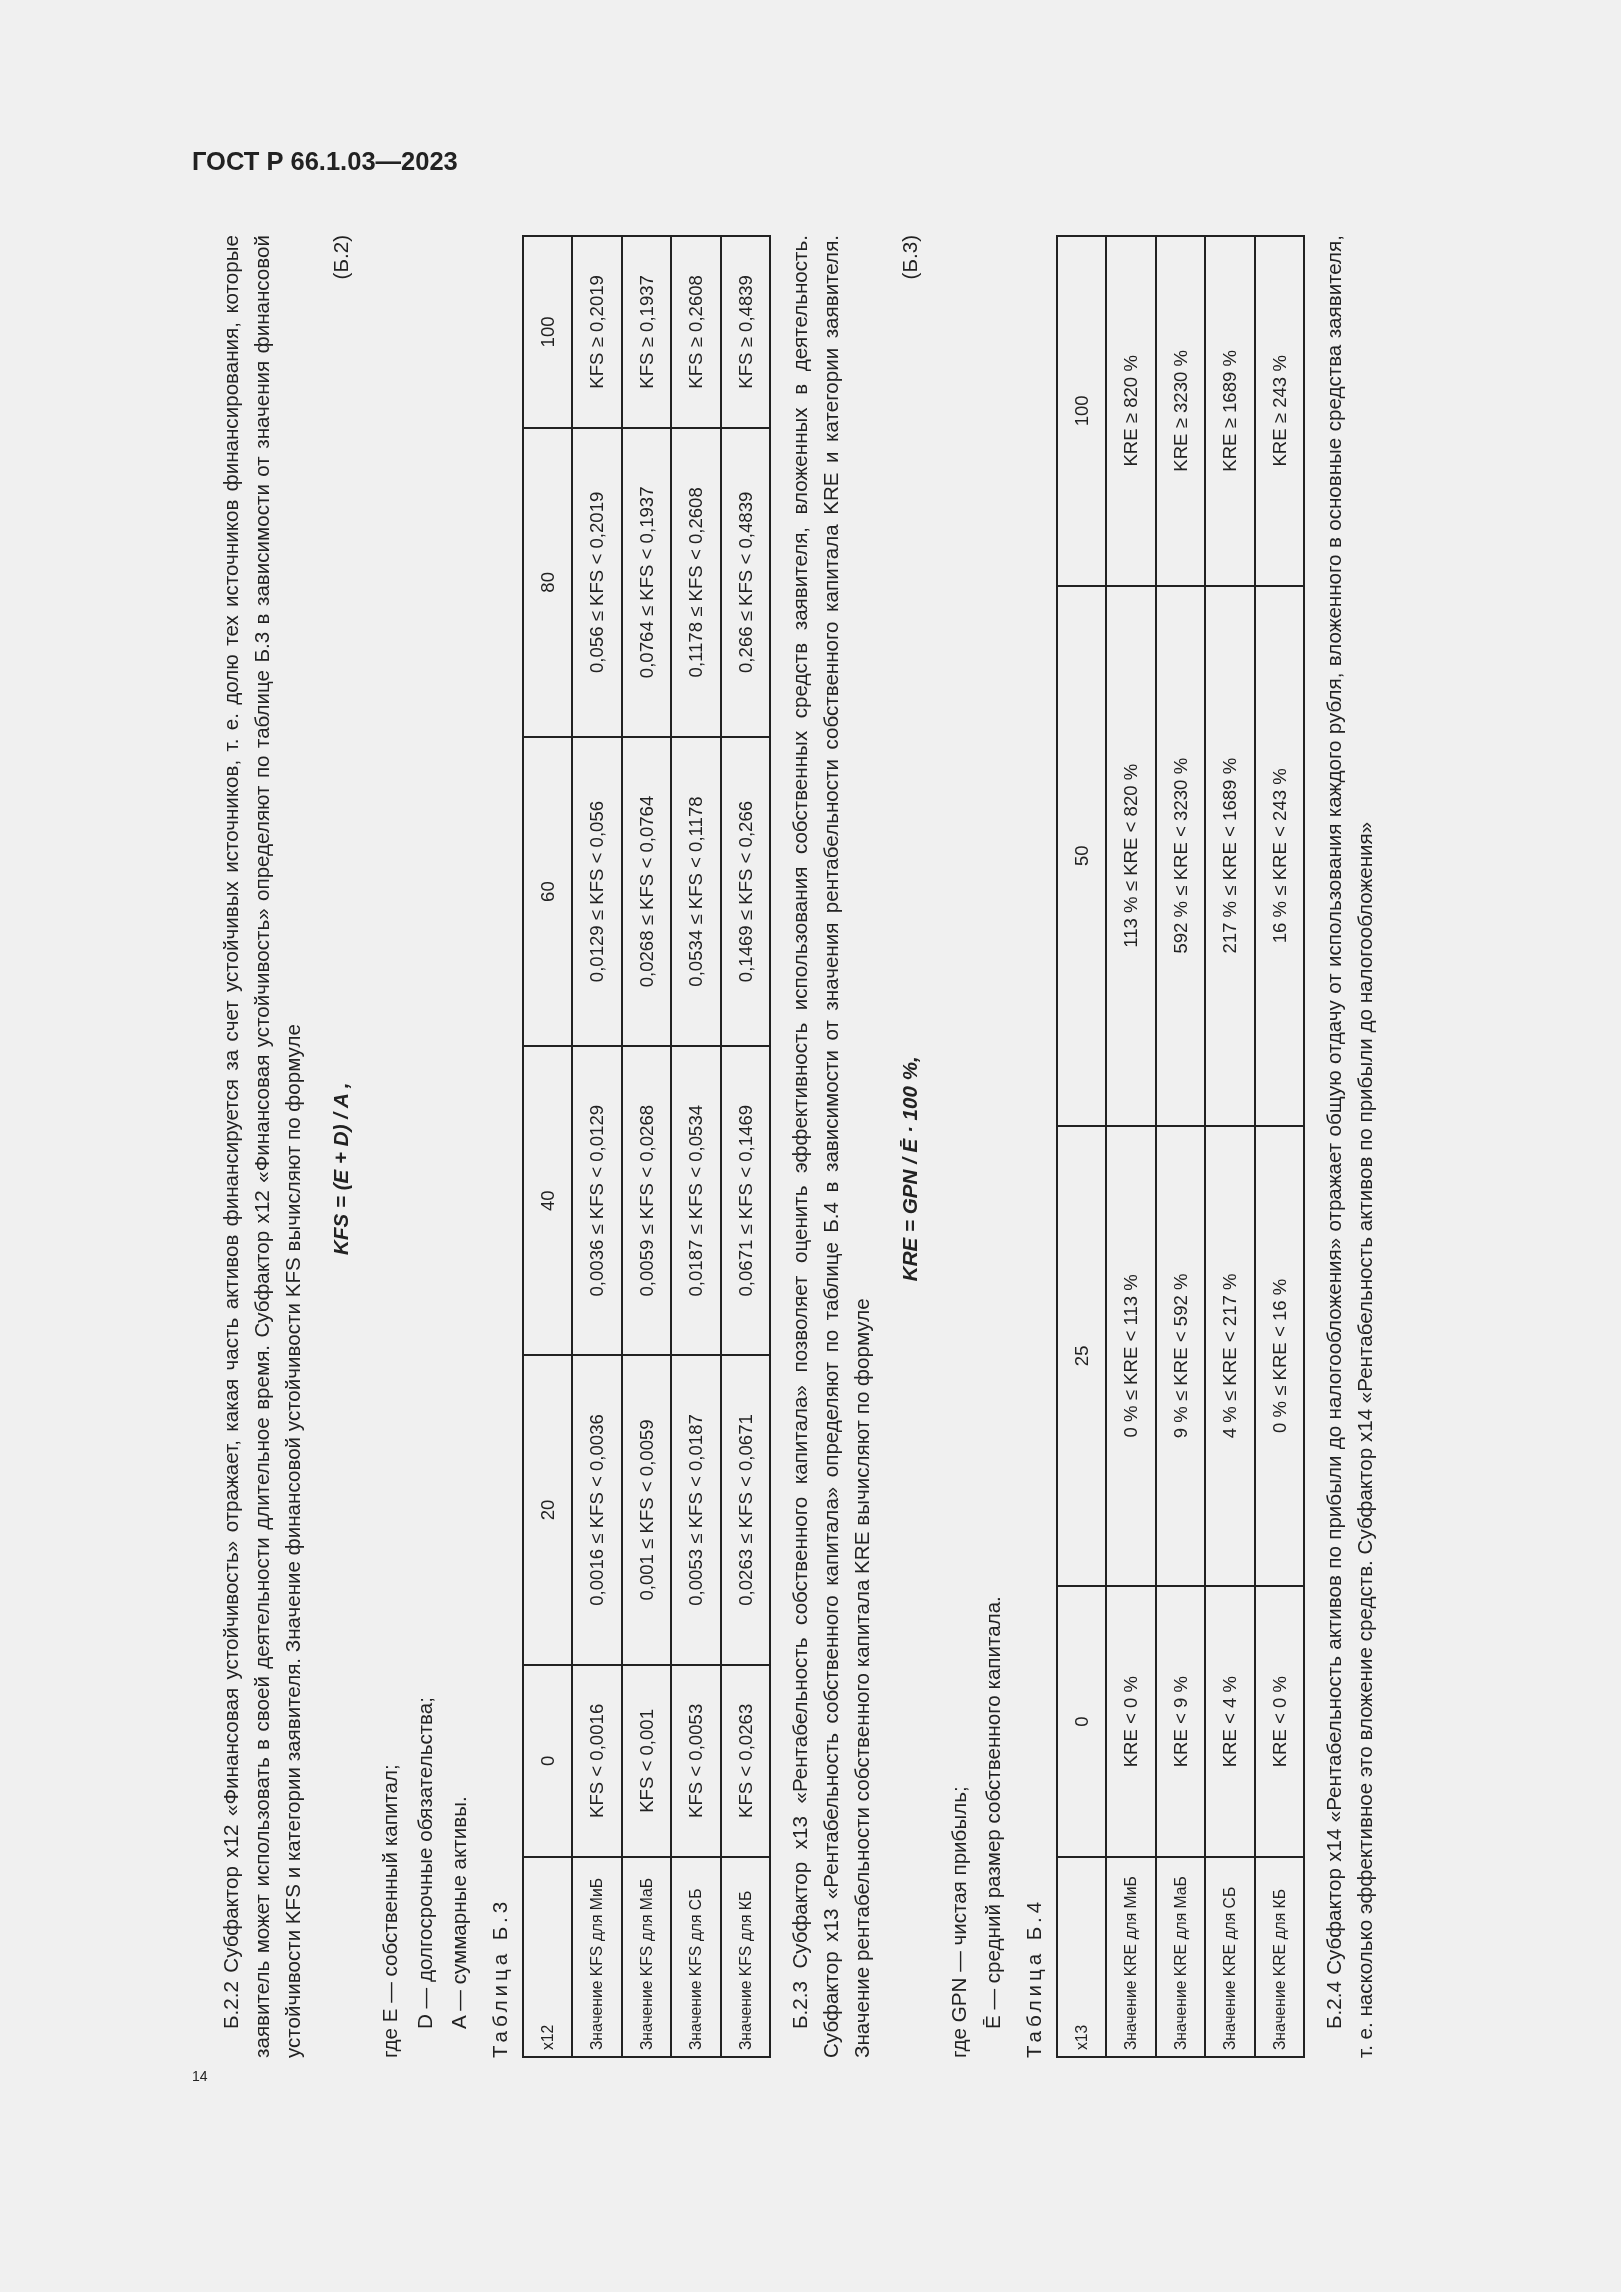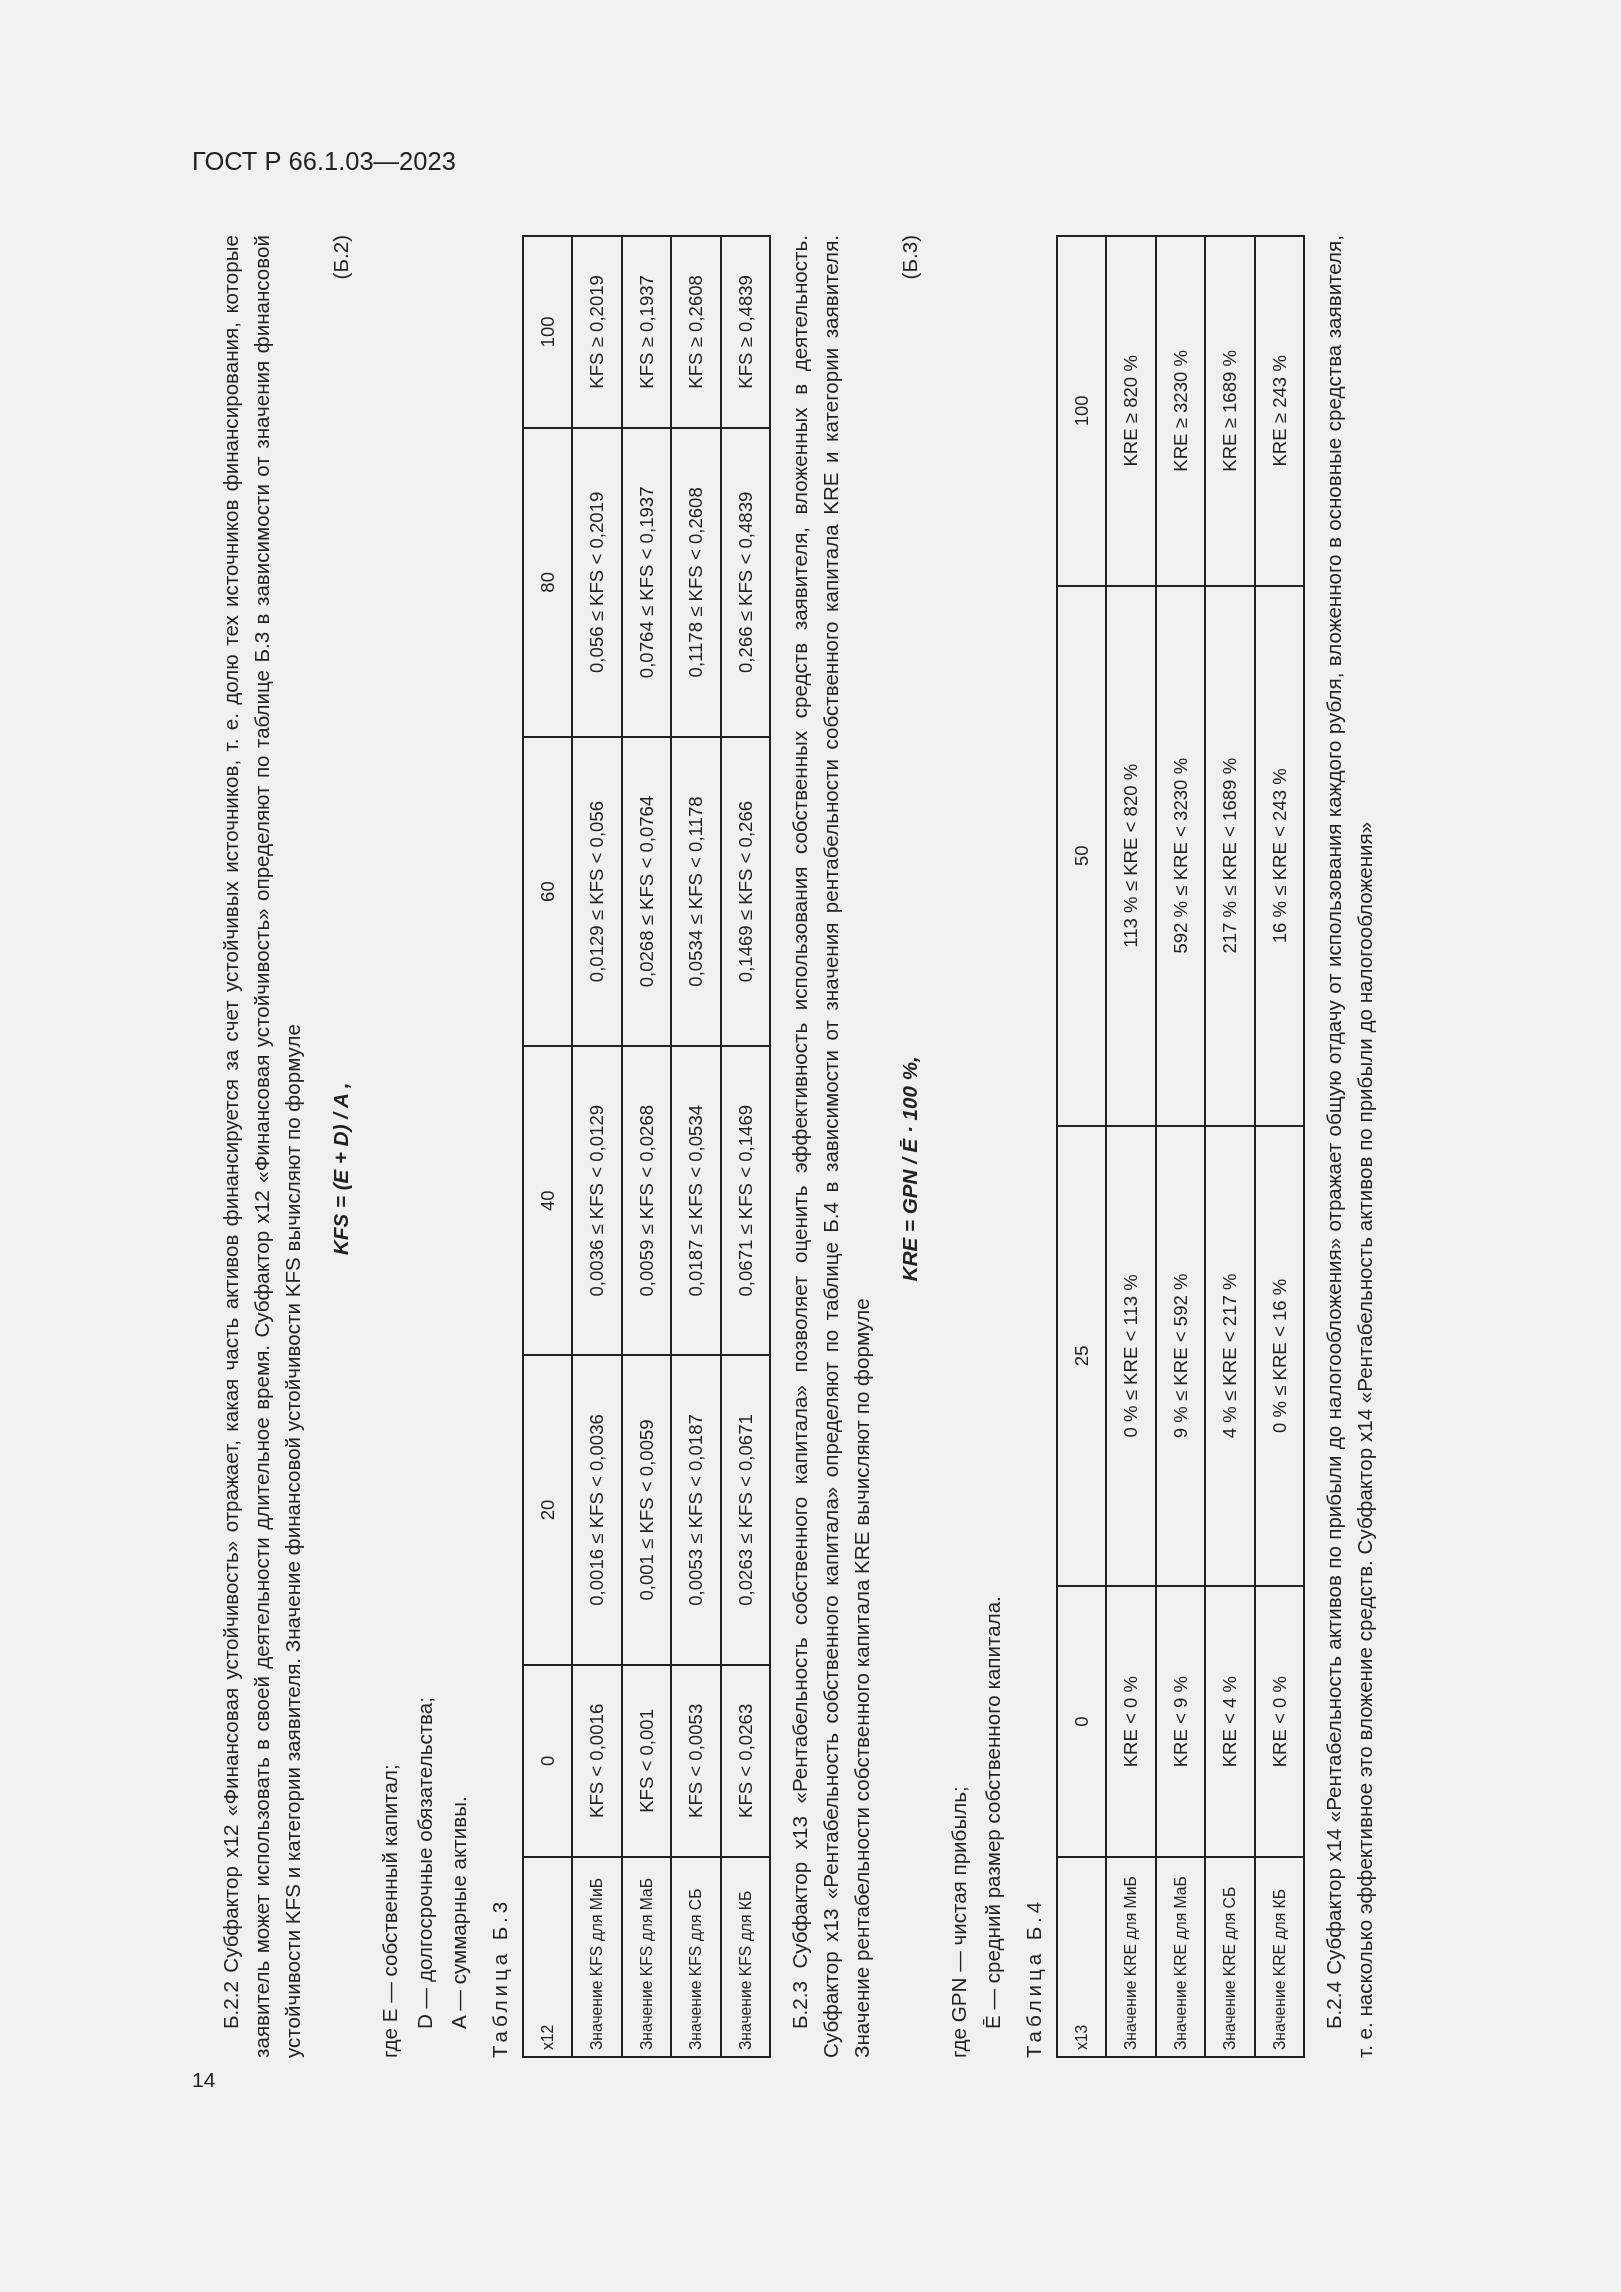--- a/index.html
+++ b/index.html
@@ -1,18 +1,18 @@
 <!DOCTYPE html>
 <html><head>
 <meta charset="utf-8">
 <style>
 html,body{margin:0;padding:0;background:#f0f0f0;}
 body{width:1621px;height:2293px;position:relative;overflow:hidden;font-family:"Liberation Sans",sans-serif;color:#222;}
-.hdr{position:absolute;left:192px;top:147px;font-weight:normal;font-size:25.5px;}
-.pno{position:absolute;left:192px;top:2068px;font-size:21px;}
+.hdr{position:absolute;left:192px;top:147px;font-weight:bold;font-size:25.5px;}
+.pno{position:absolute;left:192px;top:2068px;font-size:14px;}
 .rot{position:absolute;left:216px;top:2058px;width:1823px;height:1215px;transform:rotate(-90deg);transform-origin:0 0;font-size:20.6px;line-height:1.5;}
 .rot p{margin:0 0 3.9px 0;text-align:justify;}
 .ind{text-indent:29px;}
 .formula{display:flex;justify-content:space-between;margin:17.6px 0;font-style:italic;font-weight:bold;}
 .formula .num{font-style:normal;font-weight:normal;}
 .cap{letter-spacing:3.9px;margin:9.8px 0 5.9px;}
 table{border-collapse:collapse;width:100%;font-size:18.6px;margin-bottom:13.7px;}
 td,th{border:2.9px solid #222;text-align:center;padding:9.8px 5.9px;font-weight:normal;}
 td:first-child,th:first-child{text-align:left;font-size:15.7px;width:186px;}
 </style>

